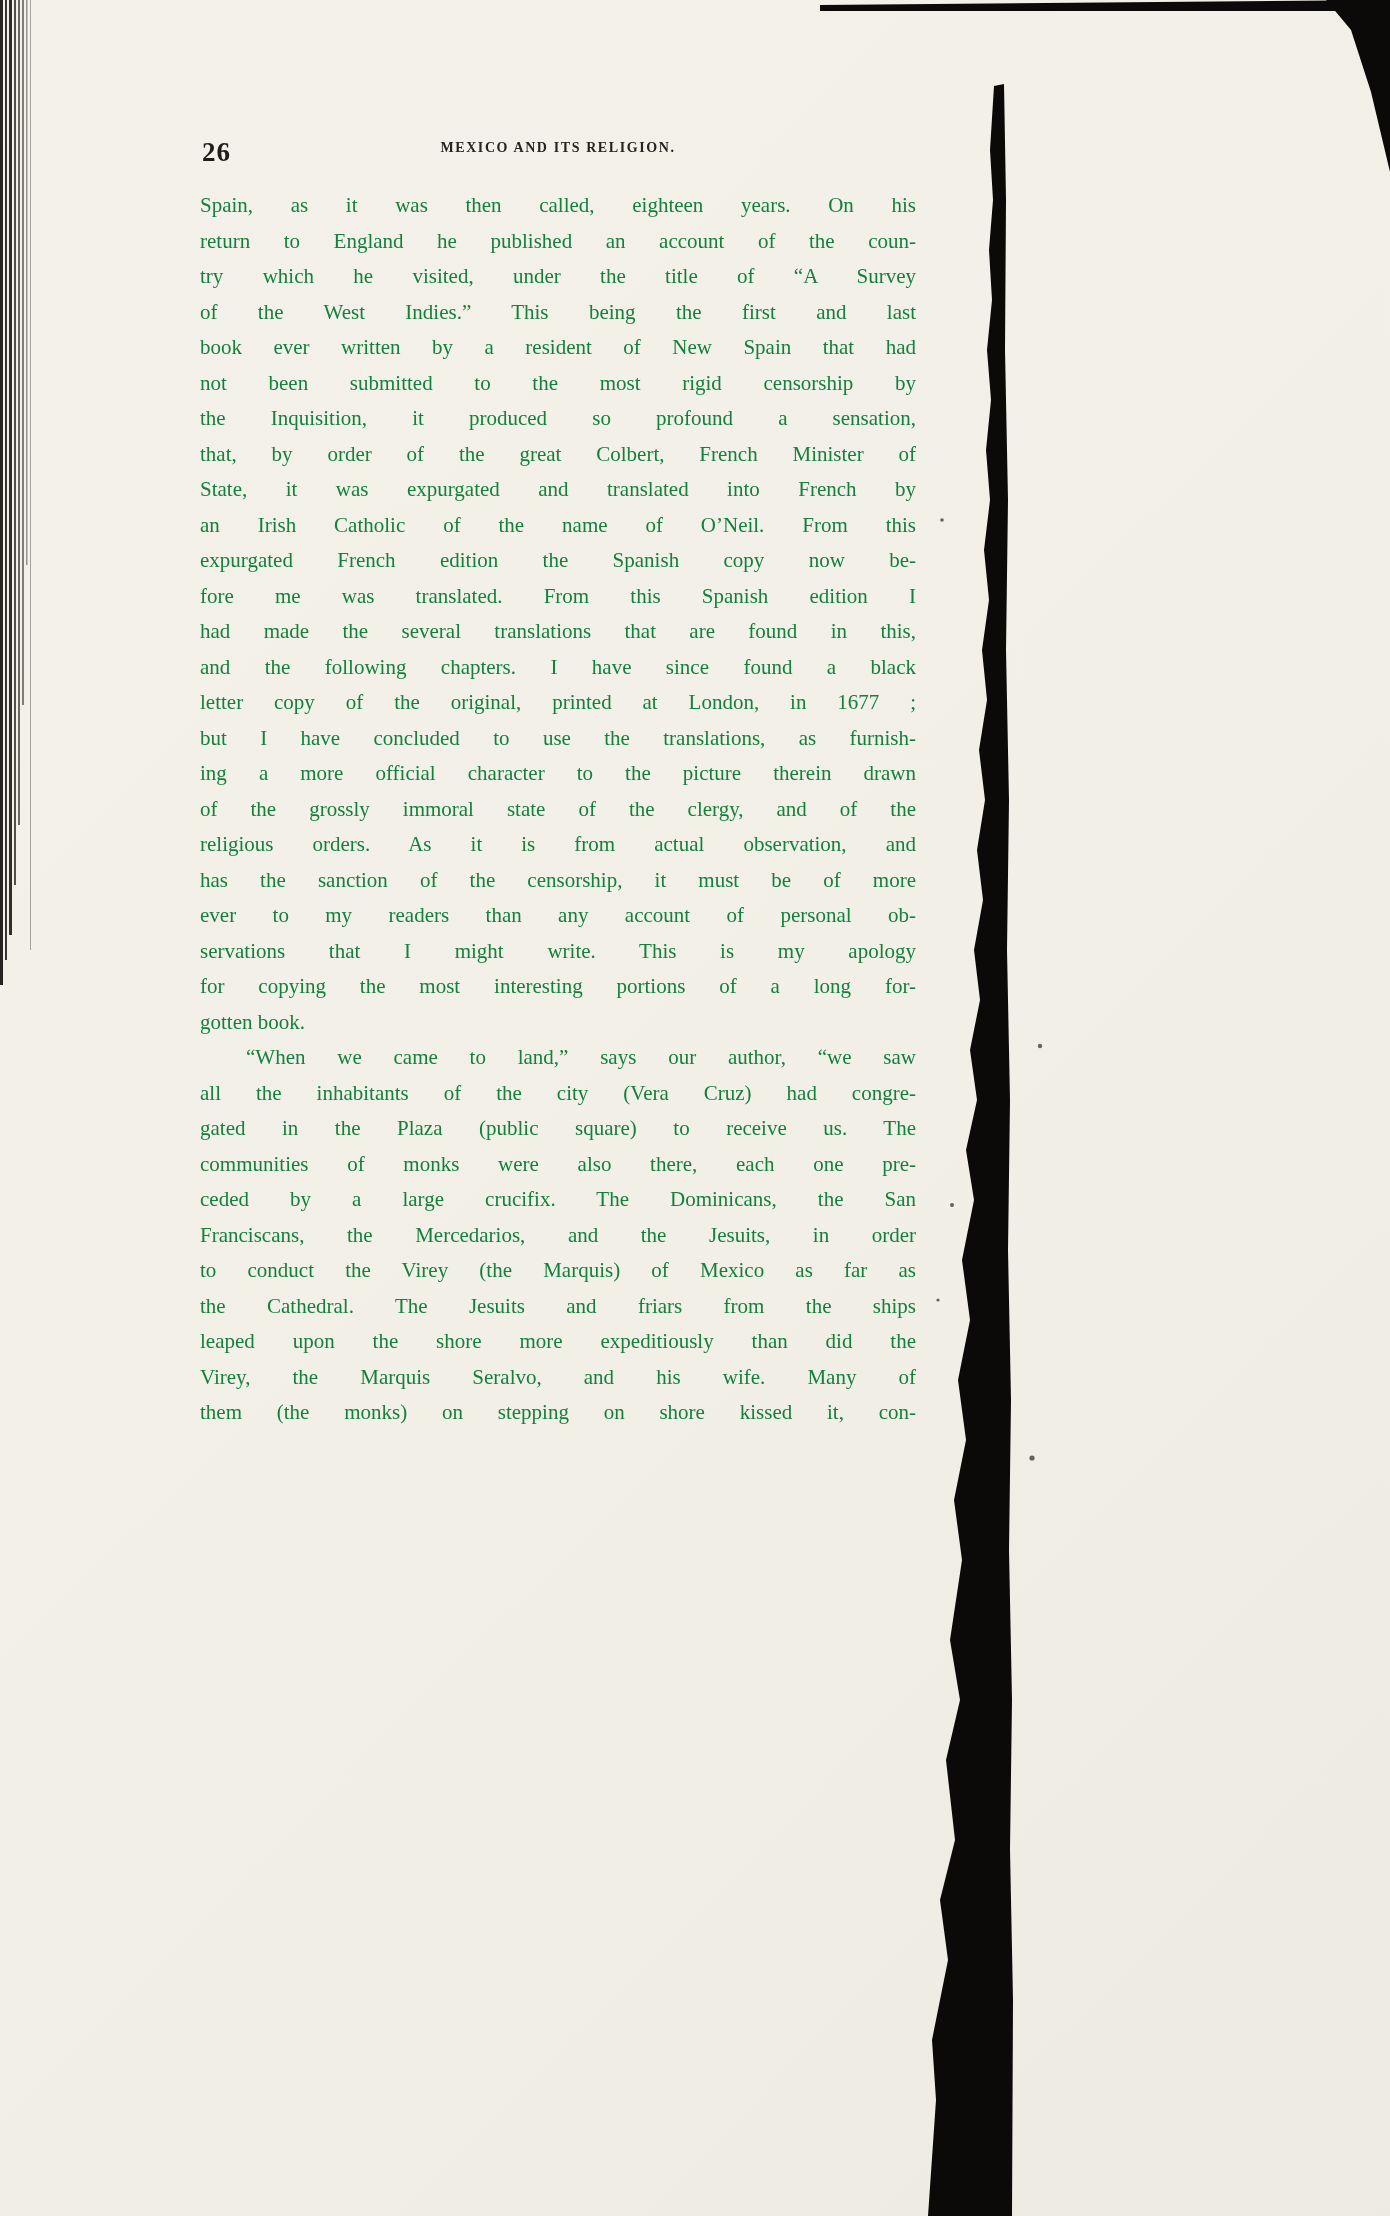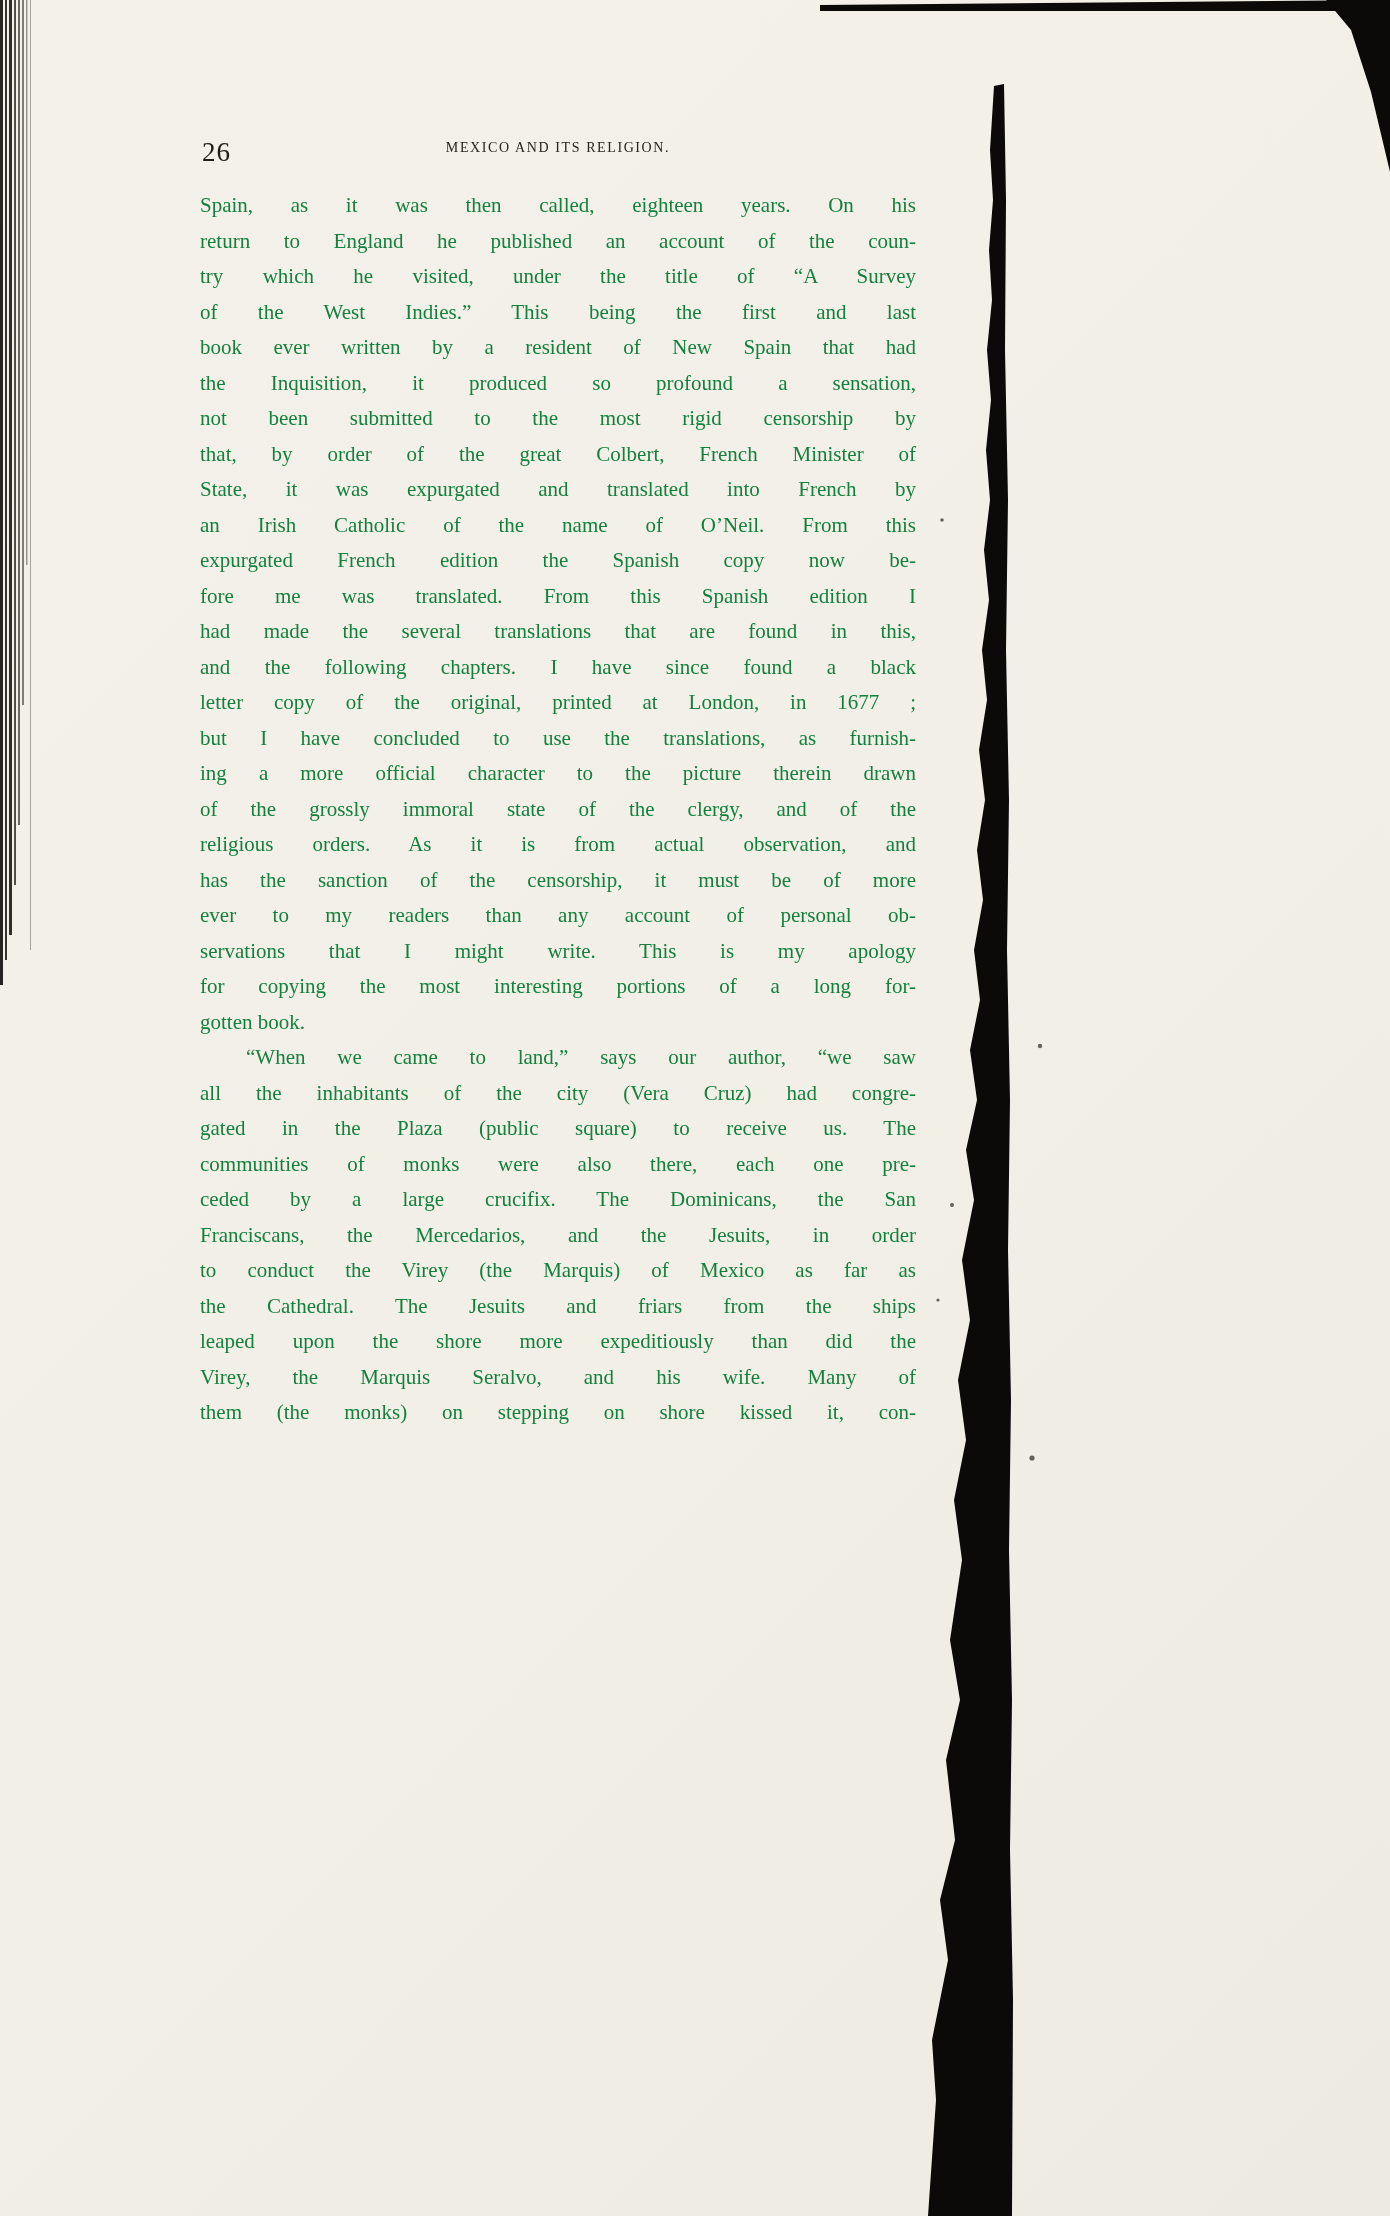--- a/index.html
+++ b/index.html
@@ -14,20 +14,21 @@
   .page { position: absolute; inset: 0; }
   .artifacts {
     position: absolute; left: 0; top: 0;
     width: 1390px; height: 2216px;
     pointer-events: none;
   }
   .page-header {
     position: absolute;
     left: 200px; top: 132px; width: 716px;
     height: 36px;
+    font-weight: bold;
   }
   .page-number {
     position: absolute; left: 2px; bottom: 0;
     font-size: 27px; letter-spacing: 1px;
   }
   .running-title {
     text-align: center;
     font-size: 14px;
     letter-spacing: 1.6px;
     padding-top: 8px;
@@ -99,22 +100,22 @@
   </header>
 
   <main class="body-text">
 
     <div class="paragraph">
       <div class="line">Spain, as it was then called, eighteen years. On his</div>
       <div class="line">return to England he published an account of the coun-</div>
       <div class="line">try which he visited, under the title of “A Survey</div>
       <div class="line">of the West Indies.” This being the first and last</div>
       <div class="line">book ever written by a resident of New Spain that had</div>
+      <div class="line">not been submitted to the most rigid censorship by</div>
       <div class="line">the Inquisition, it produced so profound a sensation,</div>
-      <div class="line">not been submitted to the most rigid censorship by</div>
       <div class="line">that, by order of the great Colbert, French Minister of</div>
       <div class="line">State, it was expurgated and translated into French by</div>
       <div class="line">an Irish Catholic of the name of O’Neil. From this</div>
       <div class="line">expurgated French edition the Spanish copy now be-</div>
       <div class="line">fore me was translated. From this Spanish edition I</div>
       <div class="line">had made the several translations that are found in this,</div>
       <div class="line">and the following chapters. I have since found a black</div>
       <div class="line">letter copy of the original, printed at London, in 1677 ;</div>
       <div class="line">but I have concluded to use the translations, as furnish-</div>
       <div class="line">ing a more official character to the picture therein drawn</div>

